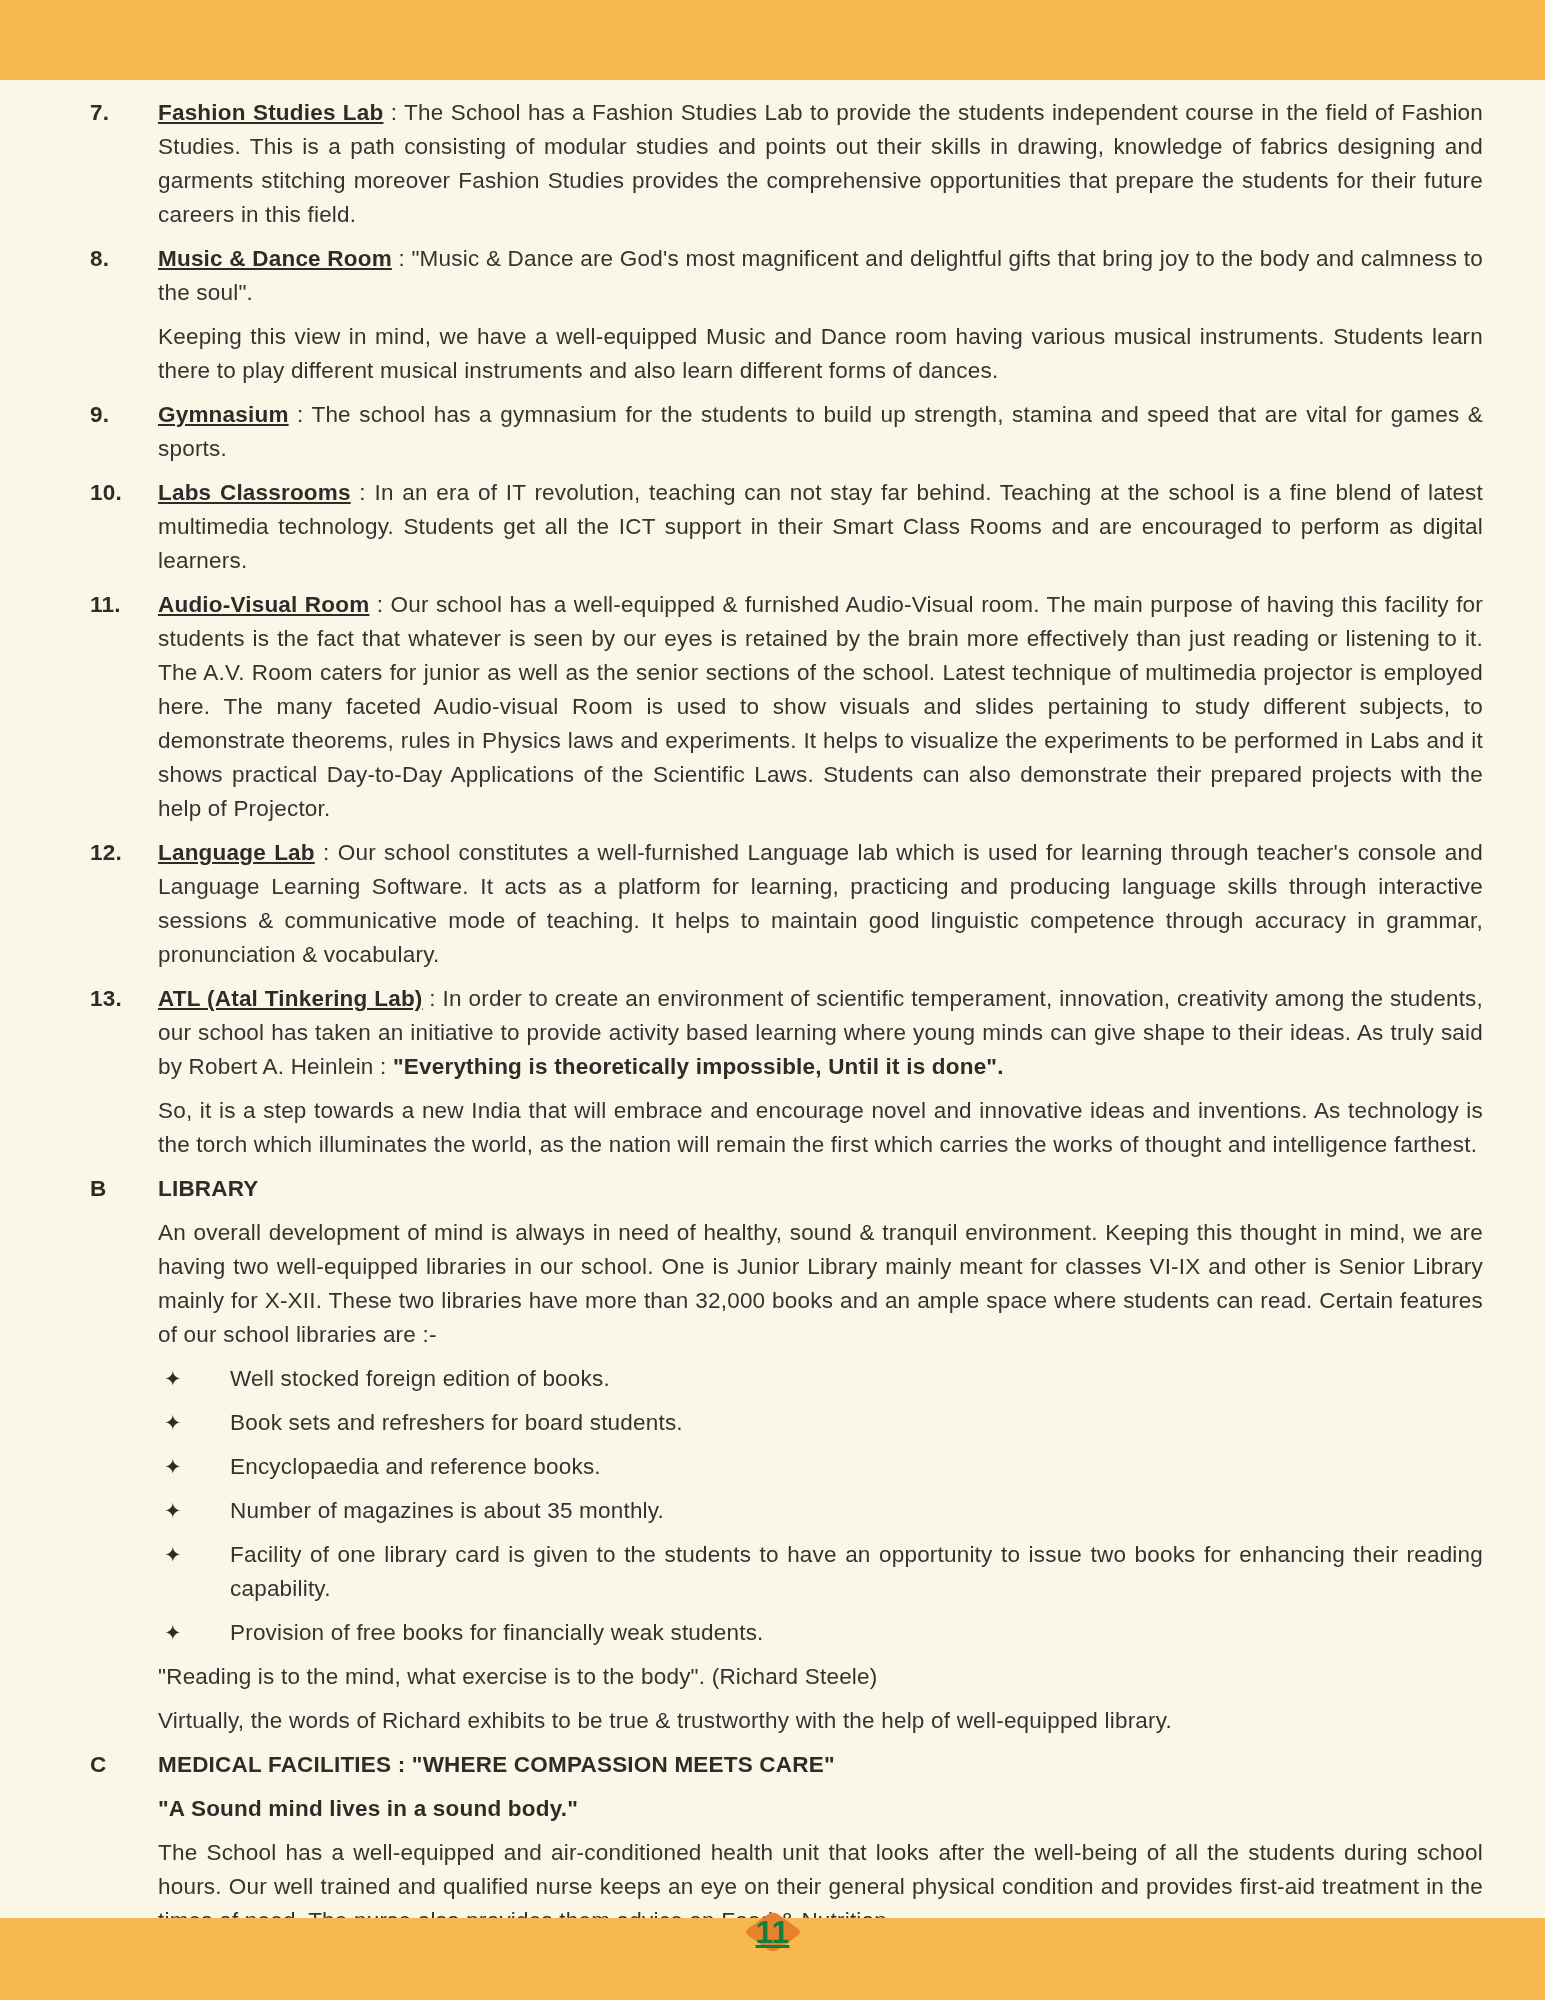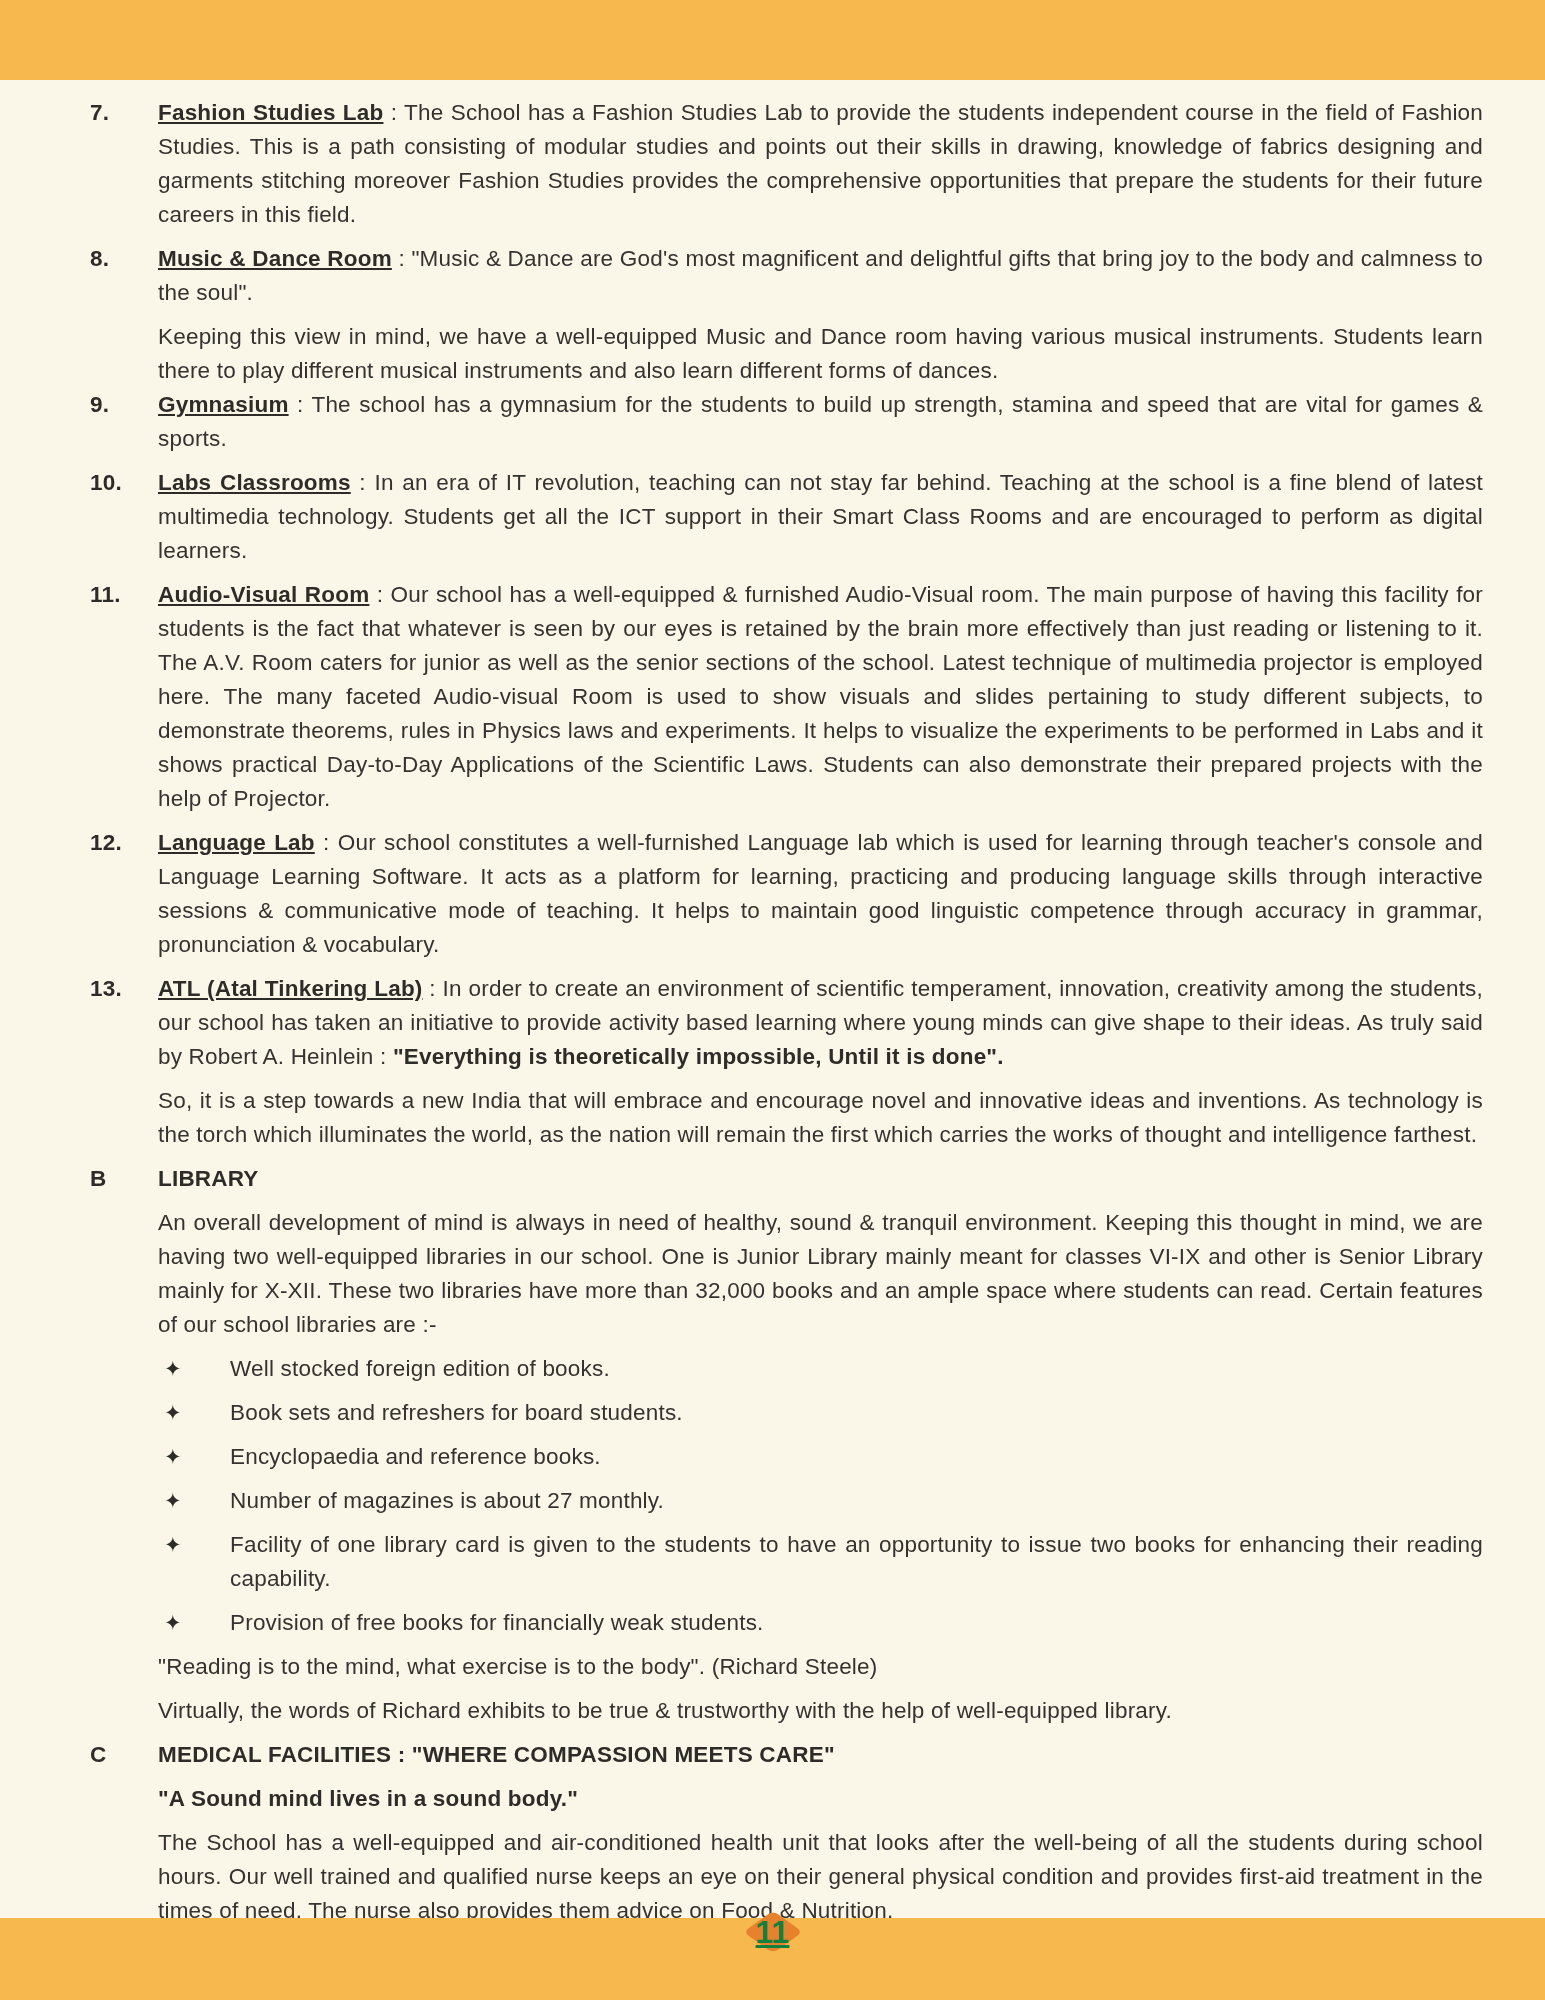--- a/index.html
+++ b/index.html
@@ -83,21 +83,21 @@
 
   <div class="row">
     <span class="num">7.</span>
     <p class="btxt"><span class="lbl">Fashion Studies Lab</span><span> : The School has a Fashion Studies Lab to provide the students independent course in the field of Fashion Studies. This is a path consisting of modular studies and points out their skills in drawing, knowledge of fabrics designing and garments stitching moreover Fashion Studies provides the comprehensive opportunities that prepare the students for their future careers in this field.</span></p>
   </div>
 
   <div class="row">
     <span class="num">8.</span>
     <p class="btxt"><span class="lbl">Music &amp; Dance Room</span><span> : "Music &amp; Dance are God's most magnificent and delightful gifts that bring joy to the body and calmness to the soul".</span></p>
   </div>
-  <p class="btxt indent row-gap" style="">Keeping this view in mind, we have a well-equipped Music and Dance room having various musical instruments. Students learn there to play different musical instruments and also learn different forms of dances.</p>
+  <p class="btxt indent row-gap" style="margin-bottom:10px;">Keeping this view in mind, we have a well-equipped Music and Dance room having various musical instruments. Students learn there to play different musical instruments and also learn different forms of dances.</p>
 
   <div class="row">
     <span class="num">9.</span>
     <p class="btxt"><span class="lbl">Gymnasium</span><span> : The school has a gymnasium for the students to build up strength, stamina and speed that are vital for games &amp; sports.</span></p>
   </div>
 
   <div class="row">
     <span class="num">10.</span>
     <p class="btxt"><span class="lbl">Labs Classrooms</span><span> : In an era of IT revolution, teaching can not stay far behind. Teaching at the school is a fine blend of latest multimedia technology. Students get all the ICT support in their Smart Class Rooms and are encouraged to perform as digital learners.</span></p>
   </div>
@@ -131,21 +131,21 @@
   <div class="bullet">
     <span class="star">✦</span>
     <p class="btxt">Book sets and refreshers for board students.</p>
   </div>
   <div class="bullet">
     <span class="star">✦</span>
     <p class="btxt">Encyclopaedia and reference books.</p>
   </div>
   <div class="bullet">
     <span class="star">✦</span>
-    <p class="btxt">Number of magazines is about 27 monthly.</p>
+    <p class="btxt">Number of magazines is about 35 monthly.</p>
   </div>
   <div class="bullet">
     <span class="star">✦</span>
     <p class="btxt">Facility of one library card is given to the students to have an opportunity to issue two books for enhancing their reading capability.</p>
   </div>
   <div class="bullet">
     <span class="star">✦</span>
     <p class="btxt">Provision of free books for financially weak students.</p>
   </div>
 

